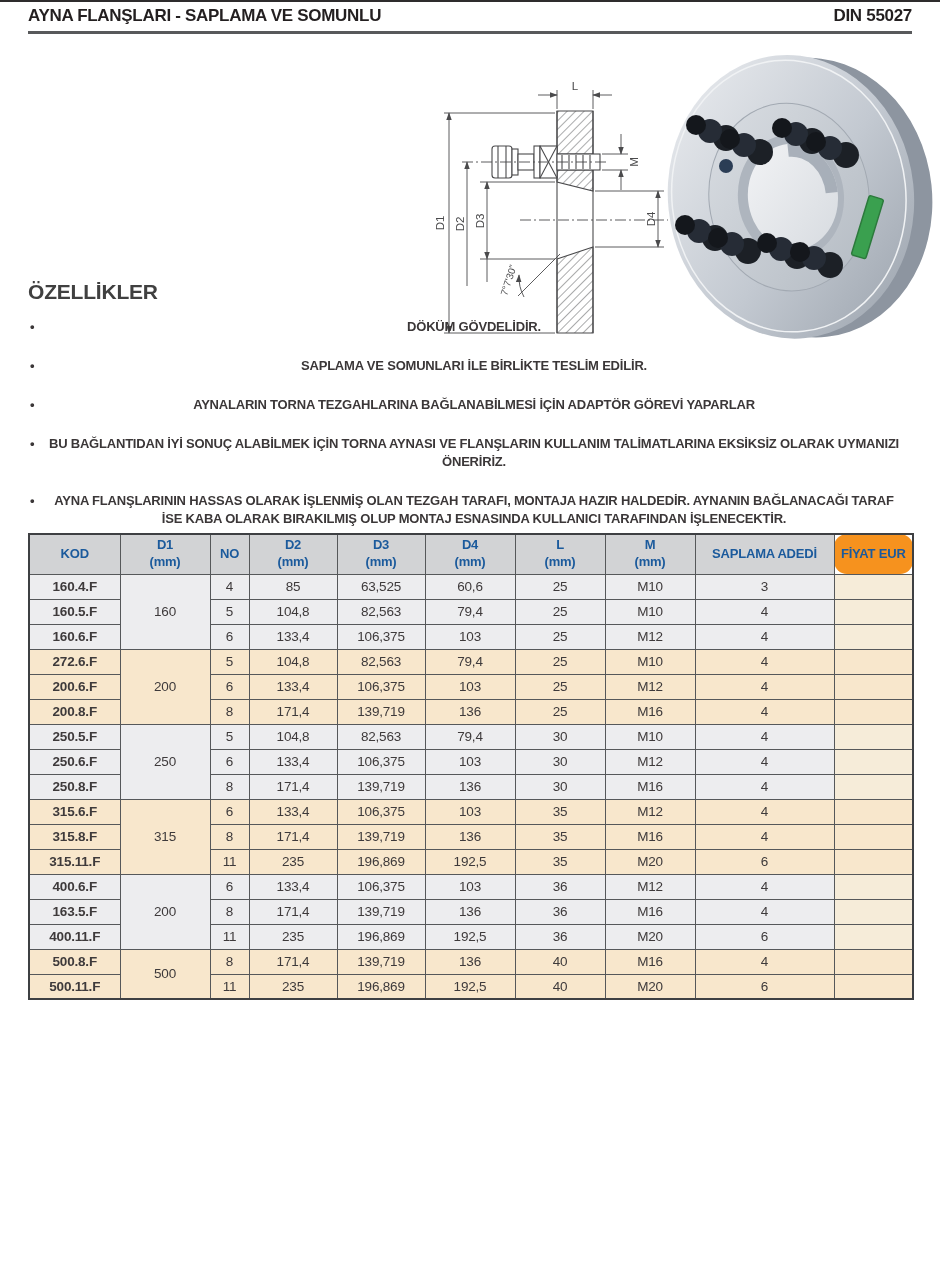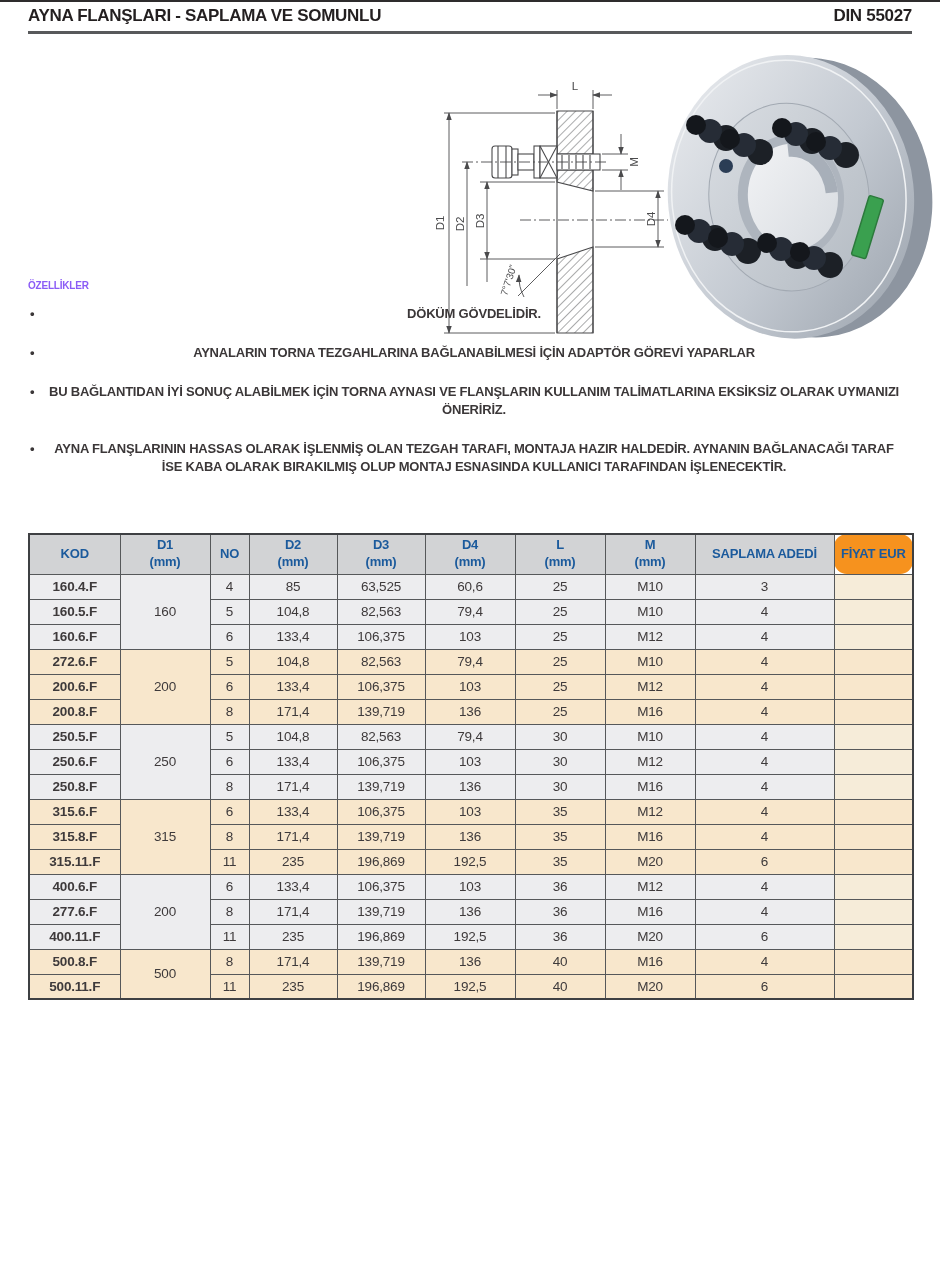--- a/index.html
+++ b/index.html
@@ -9,21 +9,21 @@
   }
   .top-edge{position:absolute;top:0;left:0;right:0;height:2px;background:#2e2c2d;}
   .header{position:absolute;top:6px;left:28px;right:28px;display:flex;justify-content:space-between;align-items:flex-start;}
   .header .title,.header .std{font-size:17px;font-weight:bold;letter-spacing:-0.3px;color:#231f20;}
   .rule{position:absolute;top:31px;left:28px;right:28px;height:2.5px;background:#58595b;}
 
   .drawing{position:absolute;left:420px;top:54px;width:256px;height:292px;}
   .photo{position:absolute;left:660px;top:46px;width:278px;height:302px;}
 
   .features{position:absolute;left:28px;top:280px;right:28px;}
-  .features h2{margin:0;font-size:10px;font-weight:bold;color:#8b5cf6;letter-spacing:-0.2px;}
+  .features h2{margin:0;font-size:21px;font-weight:bold;color:#404040;letter-spacing:-0.2px;}
   .features ul{list-style:none;margin:14px 0 0 0;padding:0;}
   .features li{
     position:relative;padding-left:16px;margin-bottom:21px;
     font-size:13px;font-weight:bold;color:#3b3738;line-height:18px;letter-spacing:-0.2px;
     max-width:860px;
     text-align:center;
   }
   .features li::before{content:"•";position:absolute;left:2px;top:0;color:#3b3738;}
 
   table.spec{
@@ -207,20 +207,21 @@
       </g>
       <circle cx="66" cy="120" r="7" fill="#2b3d55"></circle>
     </g>
     <rect x="200" y="150" width="15" height="62" rx="2" transform="rotate(17 207 181)" fill="#3aa04f" stroke="#2c7a3c" stroke-width="1.5"></rect>
   </svg>
 
   <div class="features">
     <h2>ÖZELLİKLER</h2>
     <ul>
       <li>DÖKÜM GÖVDELİDİR.</li>
+      <li>SAPLAMA VE SOMUNLARI İLE BİRLİKTE TESLİM EDİLİR.</li>
       <li>AYNALARIN TORNA TEZGAHLARINA BAĞLANABİLMESİ İÇİN ADAPTÖR GÖREVİ YAPARLAR</li>
       <li>BU BAĞLANTIDAN İYİ SONUÇ ALABİLMEK İÇİN TORNA AYNASI VE FLANŞLARIN KULLANIM TALİMATLARINA EKSİKSİZ OLARAK UYMANIZI ÖNERİRİZ.</li>
       <li>AYNA FLANŞLARININ HASSAS OLARAK İŞLENMİŞ OLAN TEZGAH TARAFI, MONTAJA HAZIR HALDEDİR. AYNANIN BAĞLANACAĞI TARAF İSE KABA OLARAK BIRAKILMIŞ OLUP MONTAJ ESNASINDA KULLANICI TARAFINDAN İŞLENECEKTİR.</li>
     </ul>
   </div>
 
   <table class="spec">
     <colgroup>
       <col style="width:91px">
         <col style="width:90px">
@@ -390,21 +391,21 @@
           <td>6</td>
           <td>133,4</td>
           <td>106,375</td>
           <td>103</td>
           <td>36</td>
           <td>M12</td>
           <td>4</td>
           <td class="c-fiyat"></td>
         </tr>
         <tr class="tone-grey">
-          <td class="c-kod">277.6.F</td>
+          <td class="c-kod">163.5.F</td>
           <td>8</td>
           <td>171,4</td>
           <td>139,719</td>
           <td>136</td>
           <td>36</td>
           <td>M16</td>
           <td>4</td>
           <td class="c-fiyat"></td>
         </tr>
         <tr class="tone-grey">

